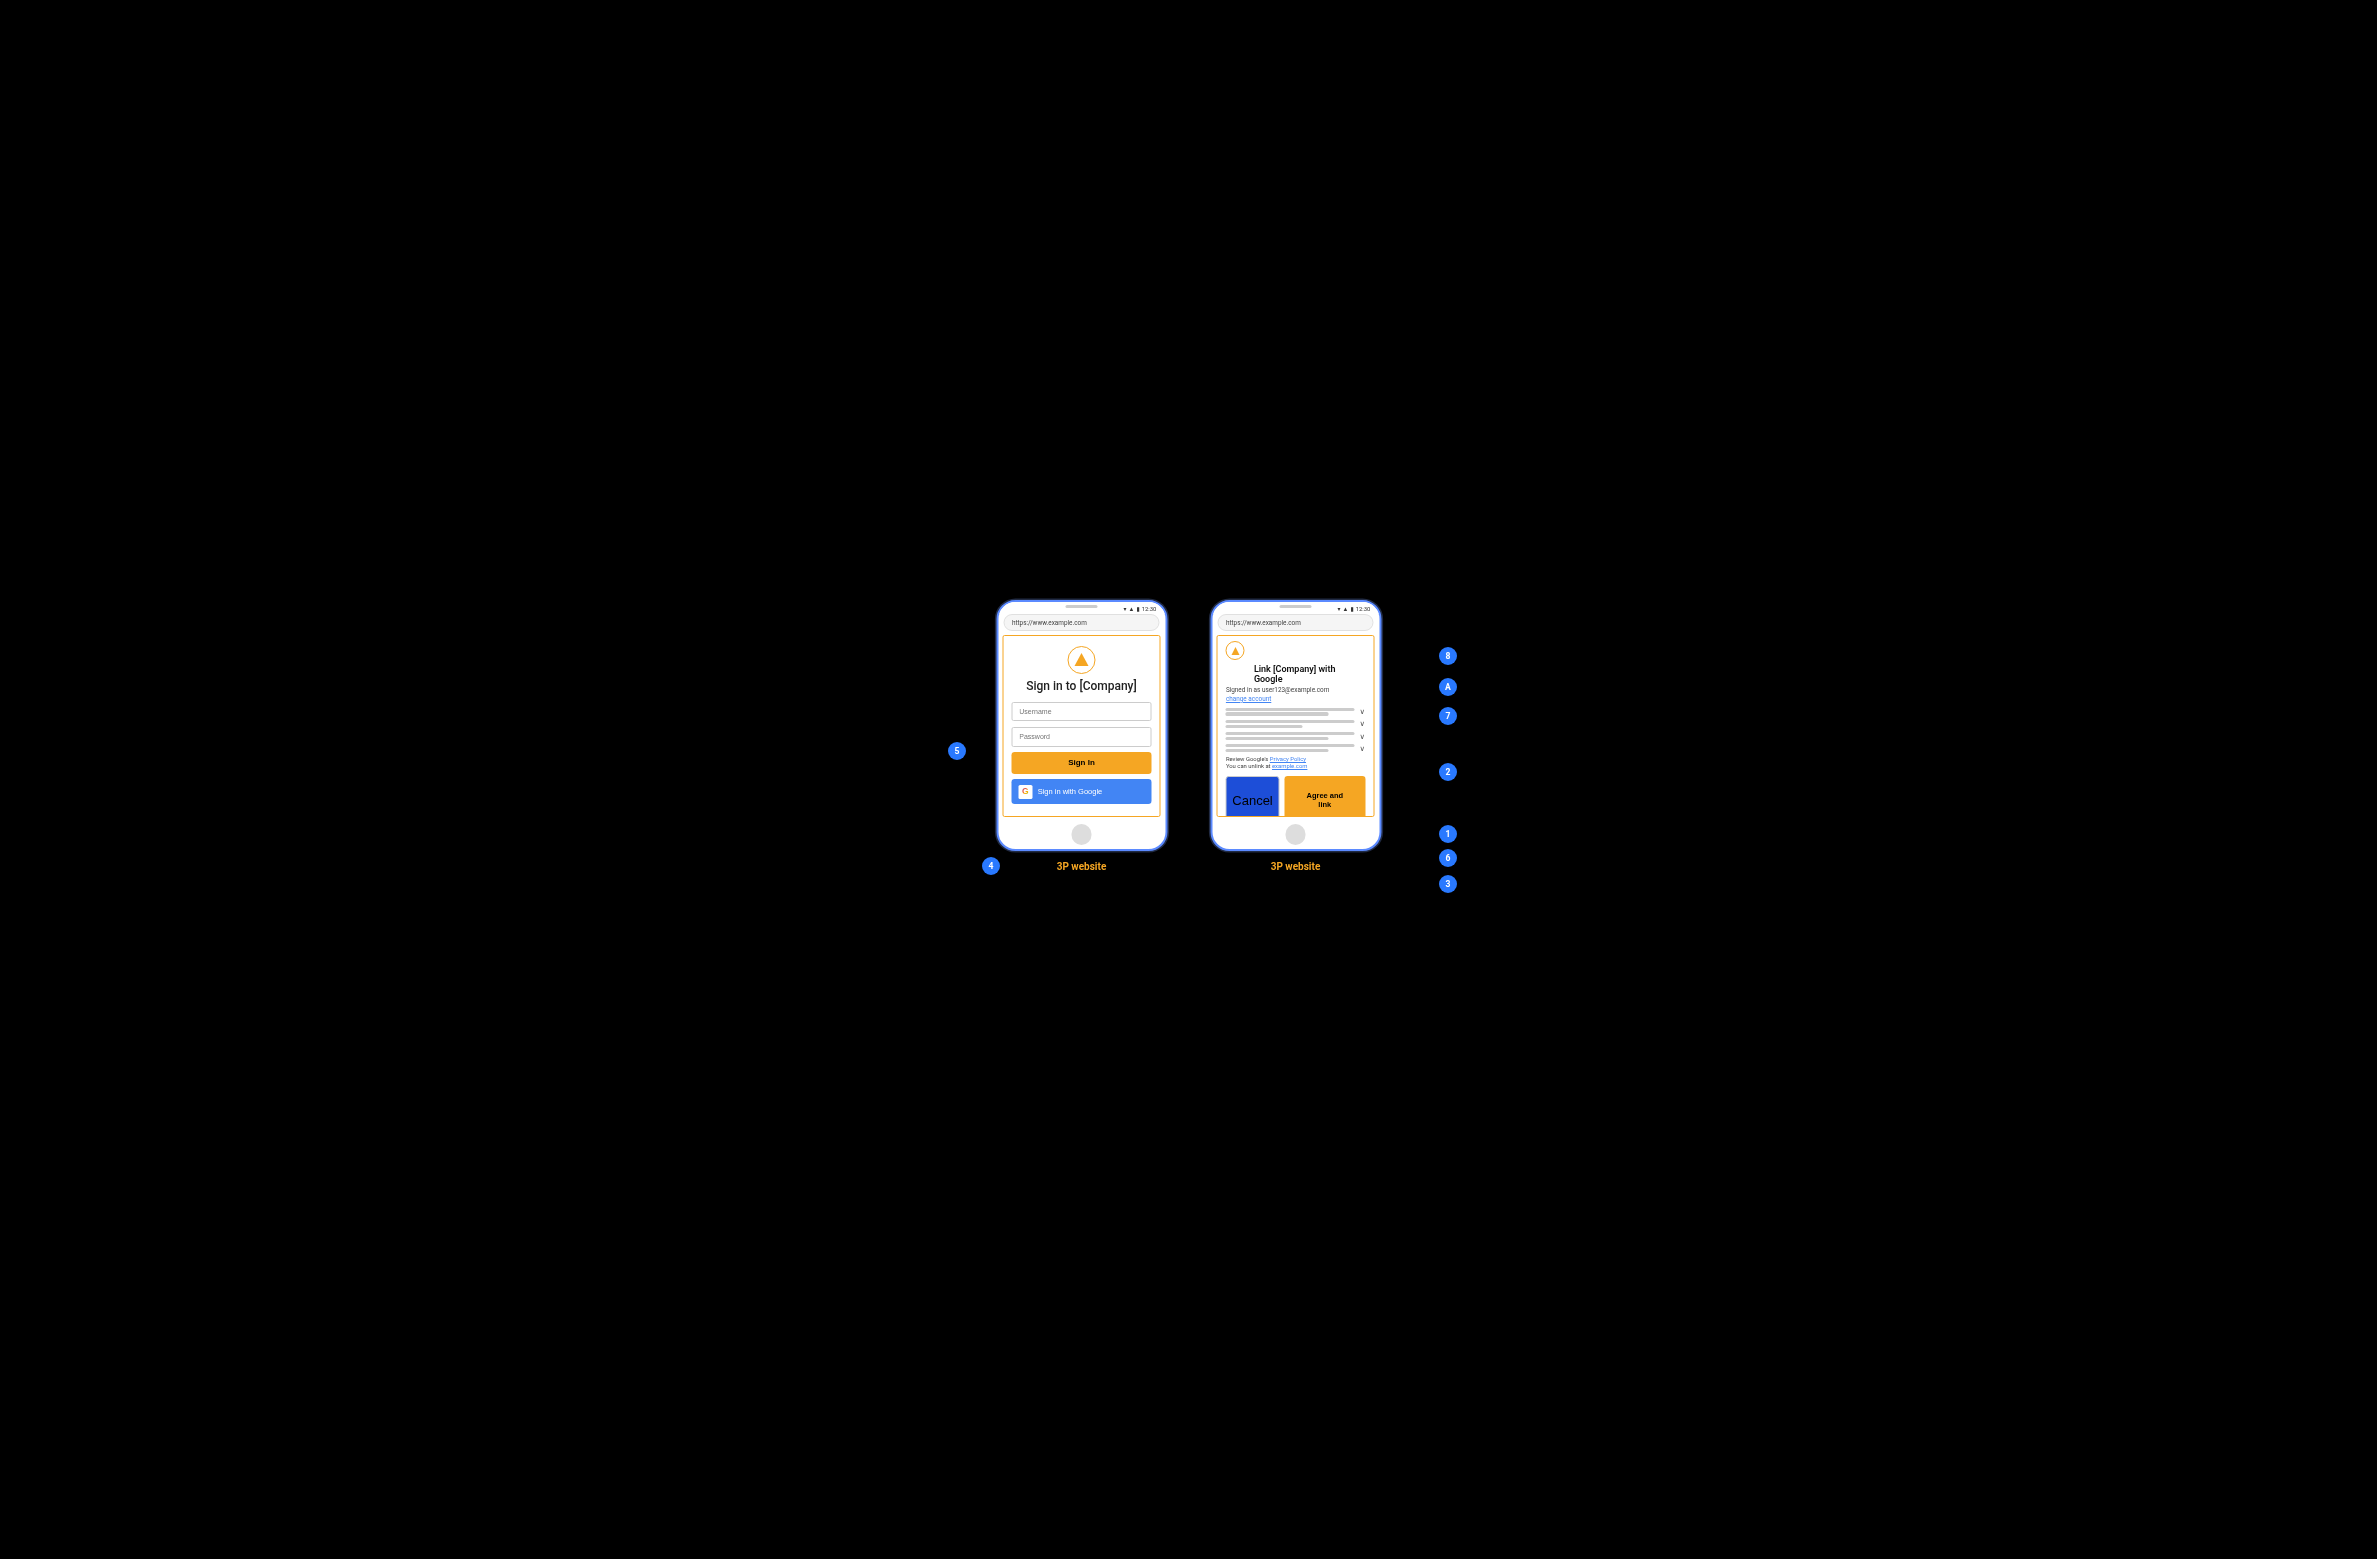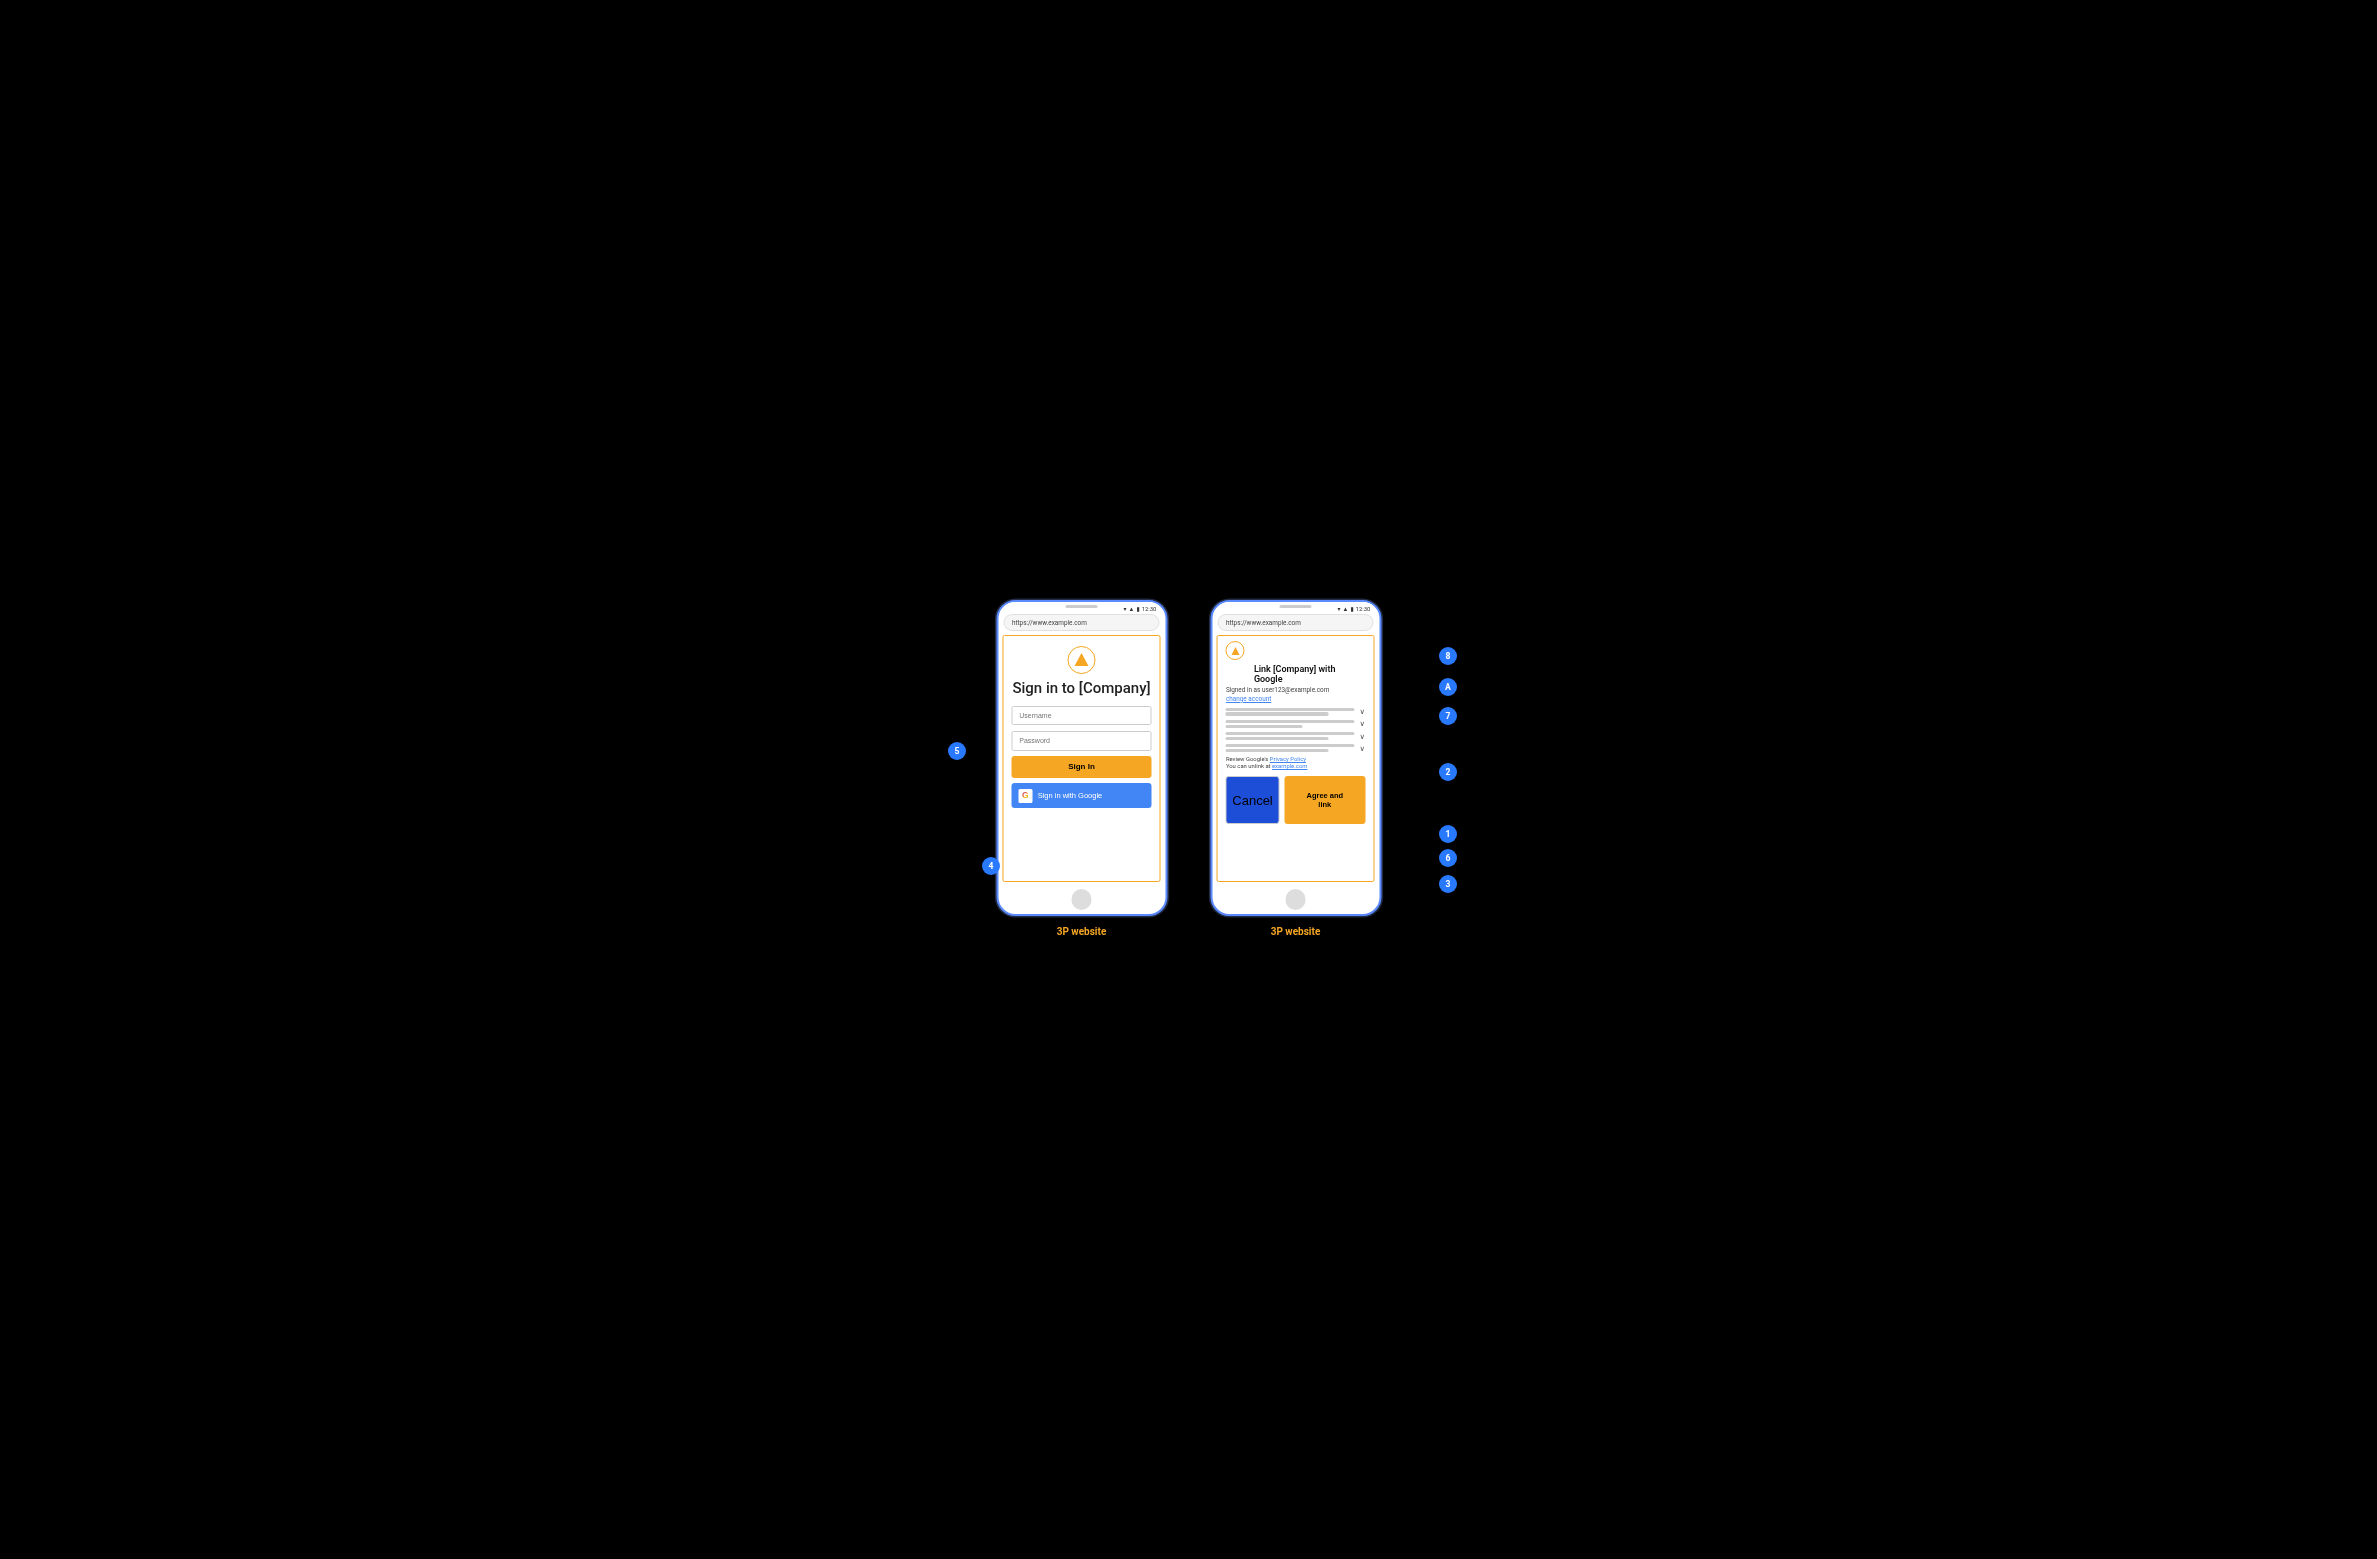--- a/index.html
+++ b/index.html
@@ -19,21 +19,21 @@
     }
     .phone-label {
       margin-top: 9.6px;
       font-size: 10px;
       font-weight: 700;
       color: #f5a623;
     }
     
     .phone {
       width: 171px;
-      height: 316px;
+      height: 251px;
       background: #fff;
       border-radius: 19px;
       border: 2.7px solid #5b8aff;
       box-shadow: 0 0 0 1.6px #7aa0ff44;
       position: relative;
       overflow: hidden;
       display: flex;
       flex-direction: column;
     }
     
@@ -102,21 +102,21 @@
     }
     .triangle-icon {
       width: 0;
       height: 0;
       border-left: 7.5px solid transparent;
       border-right: 7.5px solid transparent;
       border-bottom: 13px solid #f5a623;
     }
     .sign-in-title {
       text-align: center;
-      font-size: 15px;
+      font-size: 12px;
       font-weight: 500;
       color: #222;
       margin-bottom: 8.6px;
     }
     .input-field {
       border: 0.5px solid #ccc;
       border-radius: 2px;
       padding: 5.4px 6.4px;
       font-size: 7px;
       color: #888;

